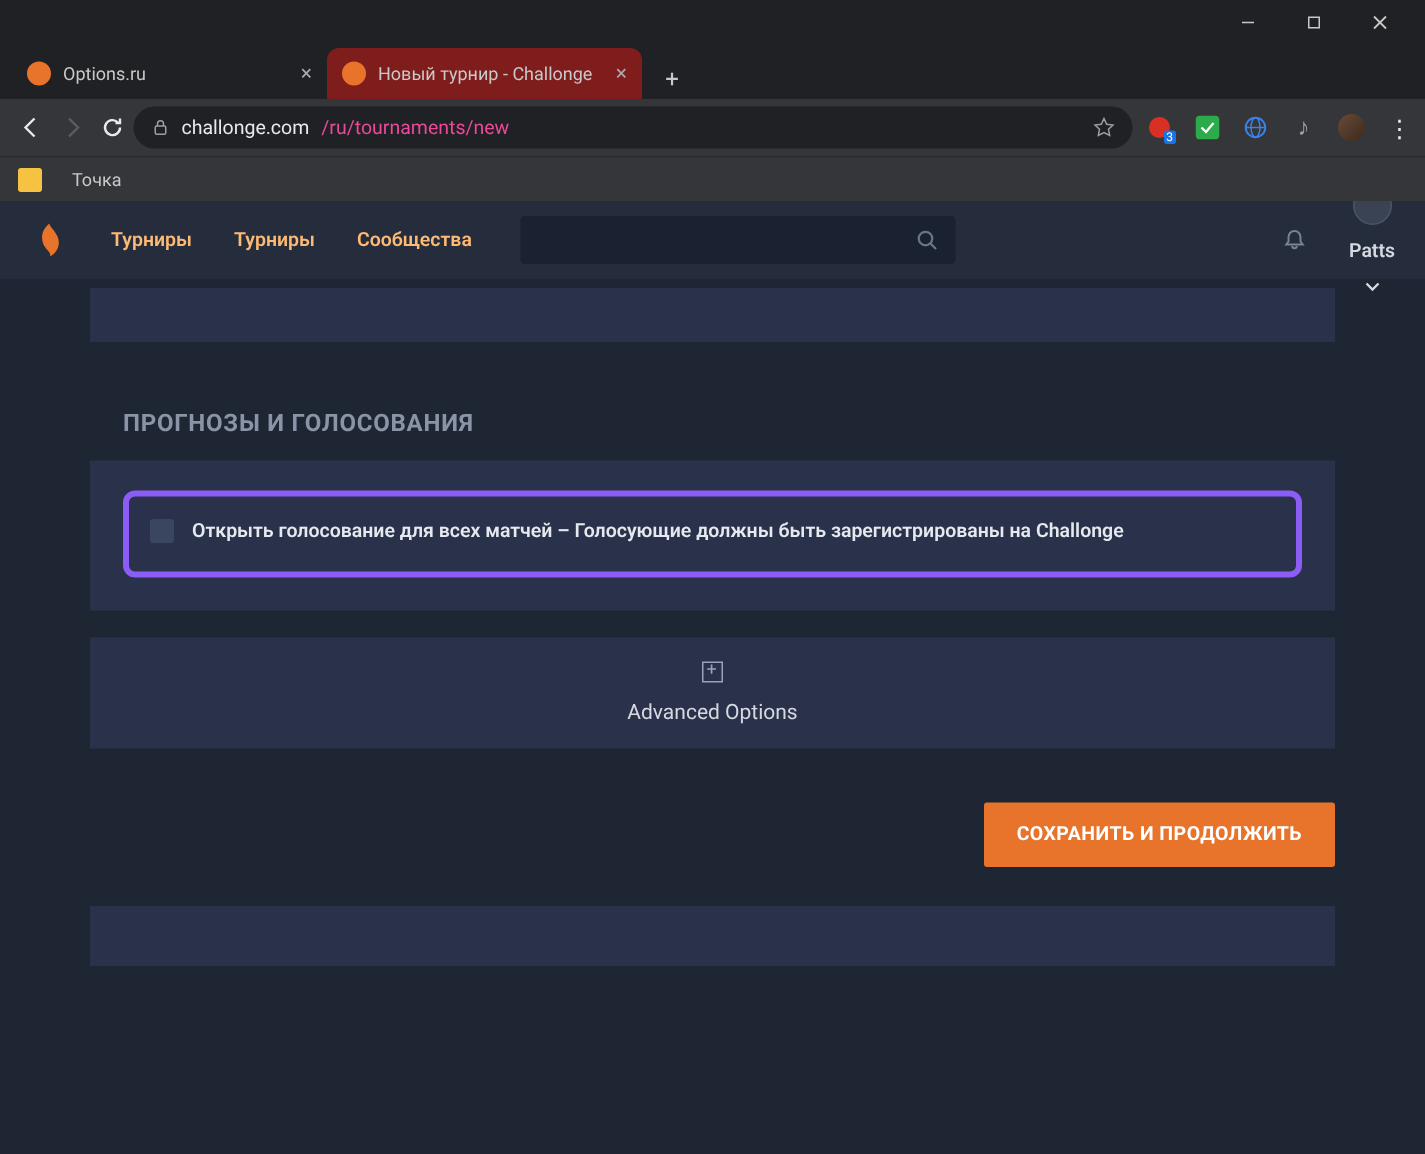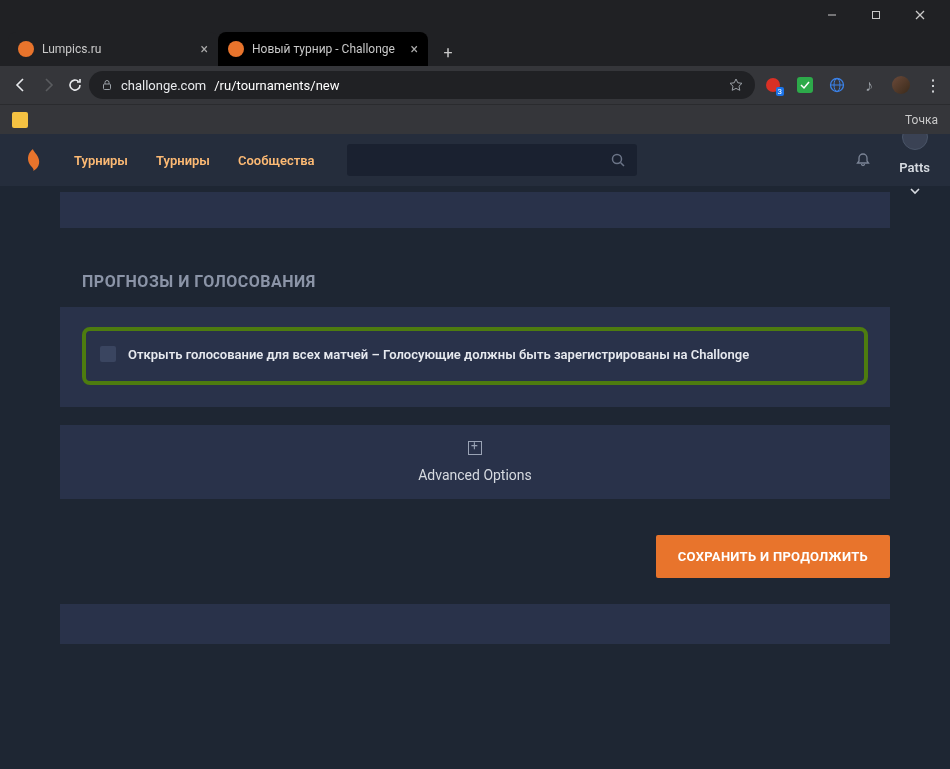--- a/index.html
+++ b/index.html
@@ -6,37 +6,37 @@
 body { width: 950px; height: 769px; background: #202020; overflow: hidden; color: #e8e8e8; }
 
 
 .titlebar { height: 30px; background: #202124; display: flex; align-items: center; justify-content: flex-end; padding-right: 8px; }
 .win-btn { width: 44px; height: 30px; display: flex; align-items: center; justify-content: center; color: #c9c9c9; font-size: 13px; }
 
 
 .tabstrip { height: 36px; background: #202124; display: flex; align-items: flex-end; padding-left: 8px; gap: 0; }
 .tab { height: 34px; min-width: 210px; display: flex; align-items: center; padding: 0 10px; color: #c9c9c9; font-size: 12px; border-top-left-radius: 8px; border-top-right-radius: 8px; gap: 8px; }
 .tab.inactive { background: #202124; }
-.tab.active { background: #000000; }
+.tab.active { background: #7f1d1d; }
 .tab-favicon { width: 16px; height: 16px; border-radius: 50%; display: inline-block; }
 .tab-close { margin-left: auto; font-size: 14px; color: #aaa; }
 .newtab { width: 28px; height: 28px; display: flex; align-items: center; justify-content: center; color: #c9c9c9; font-size: 16px; margin-left: 6px; }
 
 
 .addressbar { height: 38px; background: #35363a; display: flex; align-items: center; padding: 0 8px; gap: 1px; }
 .nav-btn { width: 26px; height: 26px; display: flex; align-items: center; justify-content: center; color: #aeb0b3; }
 .nav-btn.disabled { color: #5a5c5f; }
 .url-field { flex: 1; height: 28px; background: #202124; border-radius: 14px; display: flex; align-items: center; padding: 0 12px; gap: 8px; color: #c9c9c9; font-size: 13px; }
 .url-domain { color: #e8eaed; }
-.url-path { color: #ffffff; }
+.url-path { color: #ec4899; }
 .ext-icons { display: flex; align-items: center; gap: 14px; margin-left: 8px; }
 .ext-icon { width: 18px; height: 18px; display: flex; align-items: center; justify-content: center; font-size: 14px; }
 
 
-.bookmarks { height: 30px; background: #35363a; border-top: 1px solid #2a2b2e; display: flex; align-items: center; padding: 0 12px; gap: 6px; color: #c9c9c9; font-size: 12px; justify-content: space-between; }
+.bookmarks { height: 30px; background: #35363a; border-top: 1px solid #2a2b2e; display: flex; align-items: center; padding: 0 12px; gap: 20px; color: #c9c9c9; font-size: 12px; }
 .bm-icon { width: 16px; height: 16px; background: #f5c242; border-radius: 2px; }
 
 
 .page { background: #1e2633; height: calc(100% - 30px - 36px - 38px - 30px); overflow: hidden; position: relative; }
 
 
 .site-nav { height: 52px; background: #252d3c; display: flex; align-items: center; padding: 0 20px; gap: 28px; }
 .logo { width: 26px; height: 26px; }
 .nav-link { color: #fdba74; font-size: 13px; font-weight: 600; }
 .site-search { flex: 0 0 290px; height: 32px; background: #1a2130; border-radius: 3px; display: flex; align-items: center; justify-content: flex-end; padding: 0 12px; margin-left: 4px; }
@@ -47,21 +47,21 @@
 .avatar { width: 26px; height: 26px; border-radius: 50%; background: #3a4254; border: 1px solid #4a5568; }
 
 
 .main-col { max-width: 830px; margin: 0 auto; padding: 0 0 0 0; }
 
 
 .panel-gap { height: 18px; background: transparent; }
 .panel-stub { height: 36px; background: #29324a; margin: 0 0 0 0; }
 .section-title { color: #8b94a7; font-size: 16px; font-weight: 700; letter-spacing: 0.5px; padding: 26px 22px 16px; }
 .panel { background: #29324a; padding: 20px 22px 22px; position: relative; }
-.highlight-box { border: 4px solid #4d7c0f; border-radius: 8px; padding: 14px 14px 16px; }
+.highlight-box { border: 4px solid #8b5cf6; border-radius: 8px; padding: 14px 14px 16px; }
 .check-row { display: flex; align-items: flex-start; gap: 12px; margin-bottom: 12px; }
 .check-row:last-child { margin-bottom: 0; }
 .checkbox { width: 16px; height: 16px; background: #3a4560; border-radius: 2px; flex-shrink: 0; margin-top: 1px; }
 .check-label { color: #e6e9ef; font-size: 13px; font-weight: 600; line-height: 1.5; }
 
 .adv-panel { background: #29324a; padding: 16px 22px; display: flex; align-items: center; gap: 12px; color: #d6dae0; font-size: 14px; flex-direction: column; }
 .adv-icon { width: 14px; height: 14px; border: 1px solid #9aa3b5; position: relative; }
 .adv-icon::before { content: "+"; position: absolute; top: -3px; left: 2px; font-size: 12px; color: #9aa3b5; }
 
 .save-row { display: flex; justify-content: flex-end; padding: 36px 0 26px; }
@@ -89,21 +89,21 @@
     <svg width="10" height="10" viewBox="0 0 10 10">
         <line x1="1" y1="1" x2="9" y2="9" stroke="#c9c9c9" stroke-width="1.2"></line>
         <line x1="9" y1="1" x2="1" y2="9" stroke="#c9c9c9" stroke-width="1.2"></line>
       </svg>
   </div>
 </div>
 
 <div class="tabstrip">
   <div class="tab inactive">
     <span class="tab-favicon" style="background:#e8742c"></span>
-    <span>Lumpics.ru</span>
+    <span>Options.ru</span>
     <span class="tab-close">×</span>
   </div>
   <div class="tab active">
     <span class="tab-favicon" style="background:#e8742c"></span>
     <span>Новый турнир - Challonge</span>
     <span class="tab-close">×</span>
   </div>
   <div class="newtab">+</div>
 </div>
 

